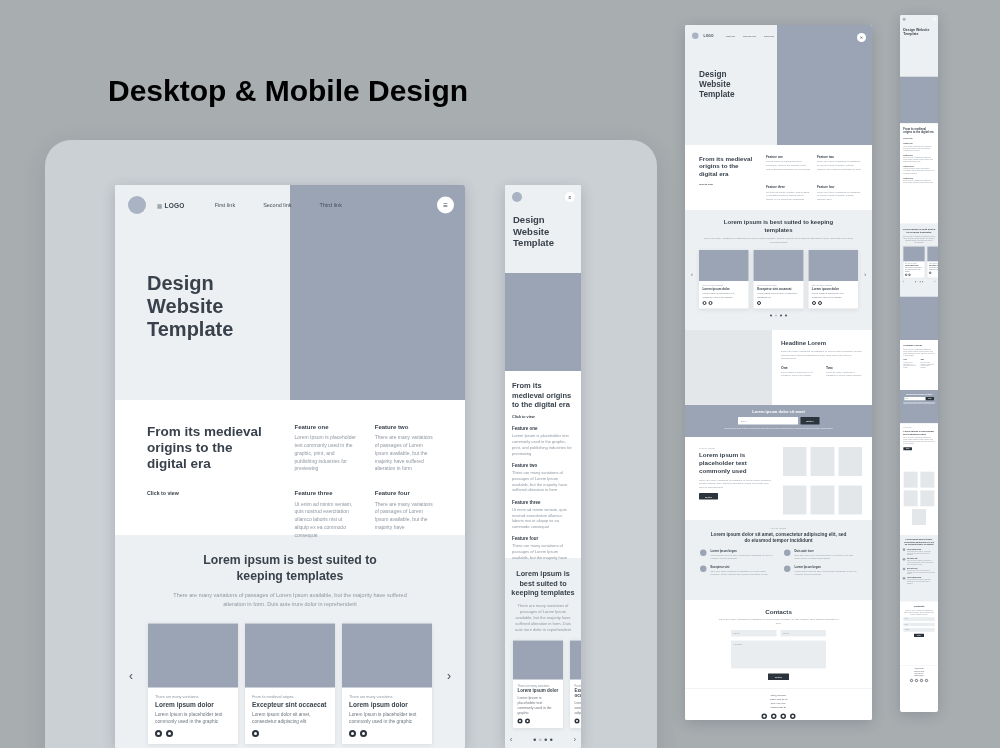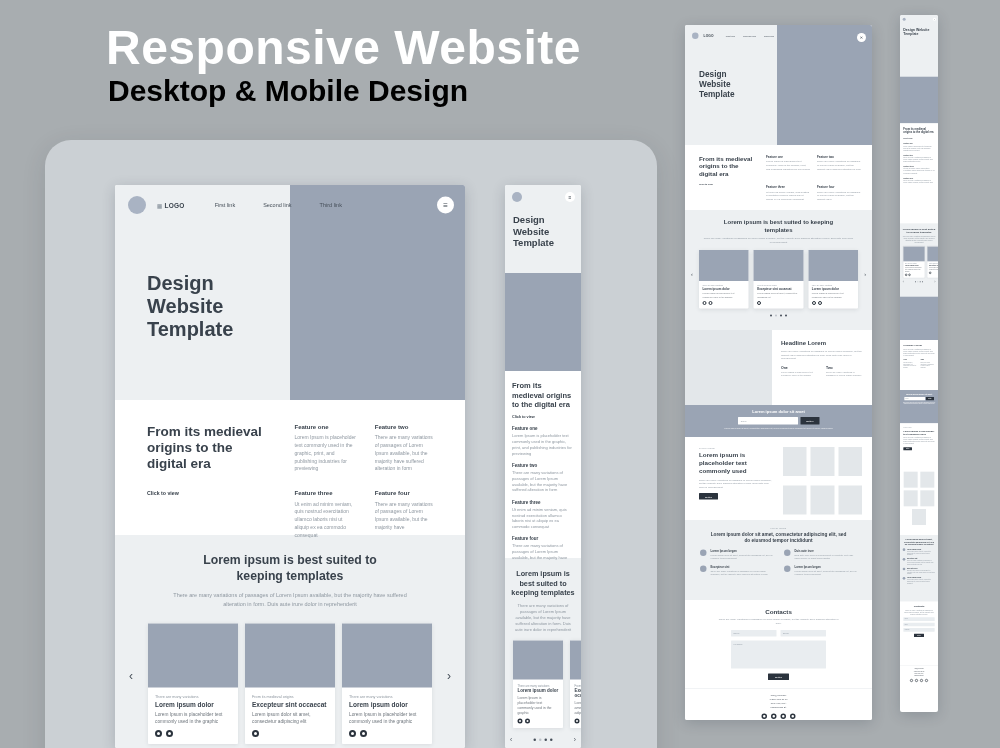--- a/index.html
+++ b/index.html
@@ -243,21 +243,20 @@
 .mt-foot{height:131px;background:#fff}
 .mt-flines{margin-top:8px;font-size:4px;line-height:1.7;text-align:center;color:#454e58}
 .mt-soc{display:flex;gap:6px;justify-content:center;margin-top:6px}
 .mt-soc .dn{width:9px;height:9px;border-width:2.5px}
 </style>
 </head>
 <body>
 
 <div class="stage">
 
-  <div class="poster-title">Responsive Website</div>
   <div class="poster-sub">Desktop &amp; Mobile Design</div>
   <div class="big-card"></div>
 
   <div id="dw" class="frame">
     <div class="inner2 dwi">
       <div class="dw-hero">
         <div class="l ltb"></div>
         <div class="r ph"></div>
         <div class="dw-head">
           <span class="av dw-av"></span>

